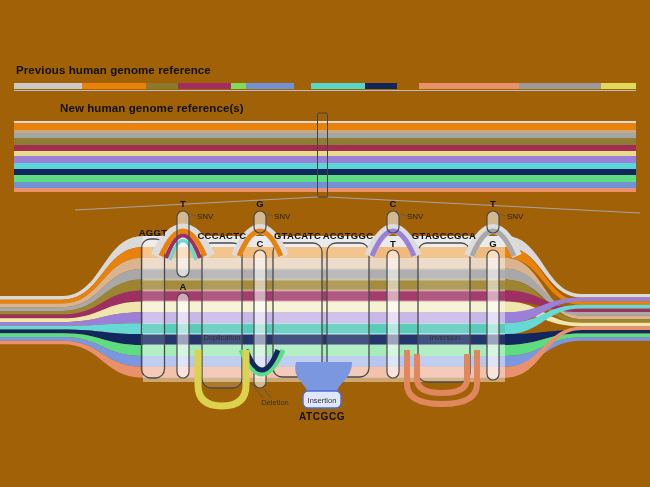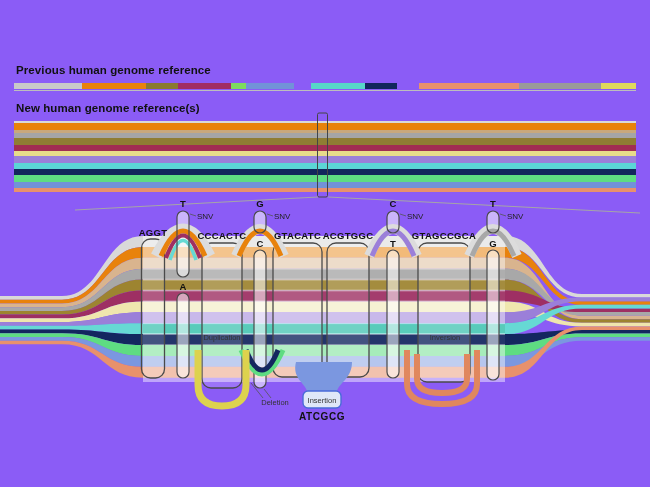--- a/index.html
+++ b/index.html
@@ -1,20 +1,20 @@
 <!DOCTYPE html>
 <html><head>
 <meta charset="utf-8">
 <style>
   html,body{margin:0;padding:0;background:#ffffff;}
-  .canvas{position:relative;width:650px;height:487px;background:#8b5cf6;overflow:hidden;
+  .canvas{position:relative;width:650px;height:487px;background:#a16207;overflow:hidden;
           font-family:"Liberation Sans",sans-serif;}
   .sec-label{position:absolute;left:16px;font-size:11.5px;font-weight:bold;color:#111;letter-spacing:0.1px;}
   #prev-label{top:64px;}
-  #new-label{top:102px;}
+  #new-label{top:102px;margin-left:44px;}
   #prev-bar{position:absolute;left:14px;top:83px;width:622px;height:8px;display:flex;align-items:flex-start;}
   #prev-bar::after{content:"";position:absolute;left:0;right:0;bottom:0;height:1.5px;background:#bdbdbd;}
   #prev-bar .seg{height:6px;}
   #new-block{position:absolute;left:14px;top:121px;width:622px;height:69px;padding-top:2px;box-sizing:border-box;}
   #new-block .stripe{width:100%;}
   svg{position:absolute;left:0;top:0;}
   .nodelabel{font-family:"Liberation Sans",sans-serif;font-weight:bold;font-size:9.5px;fill:#111;letter-spacing:0.3px;}
   .snvletter{font-family:"Liberation Sans",sans-serif;font-weight:bold;font-size:9.5px;fill:#111;}
   .snvtag{font-family:"Liberation Sans",sans-serif;font-size:8px;fill:#222;}
   .variant{font-family:"Liberation Sans",sans-serif;font-size:7.5px;fill:#333;}

